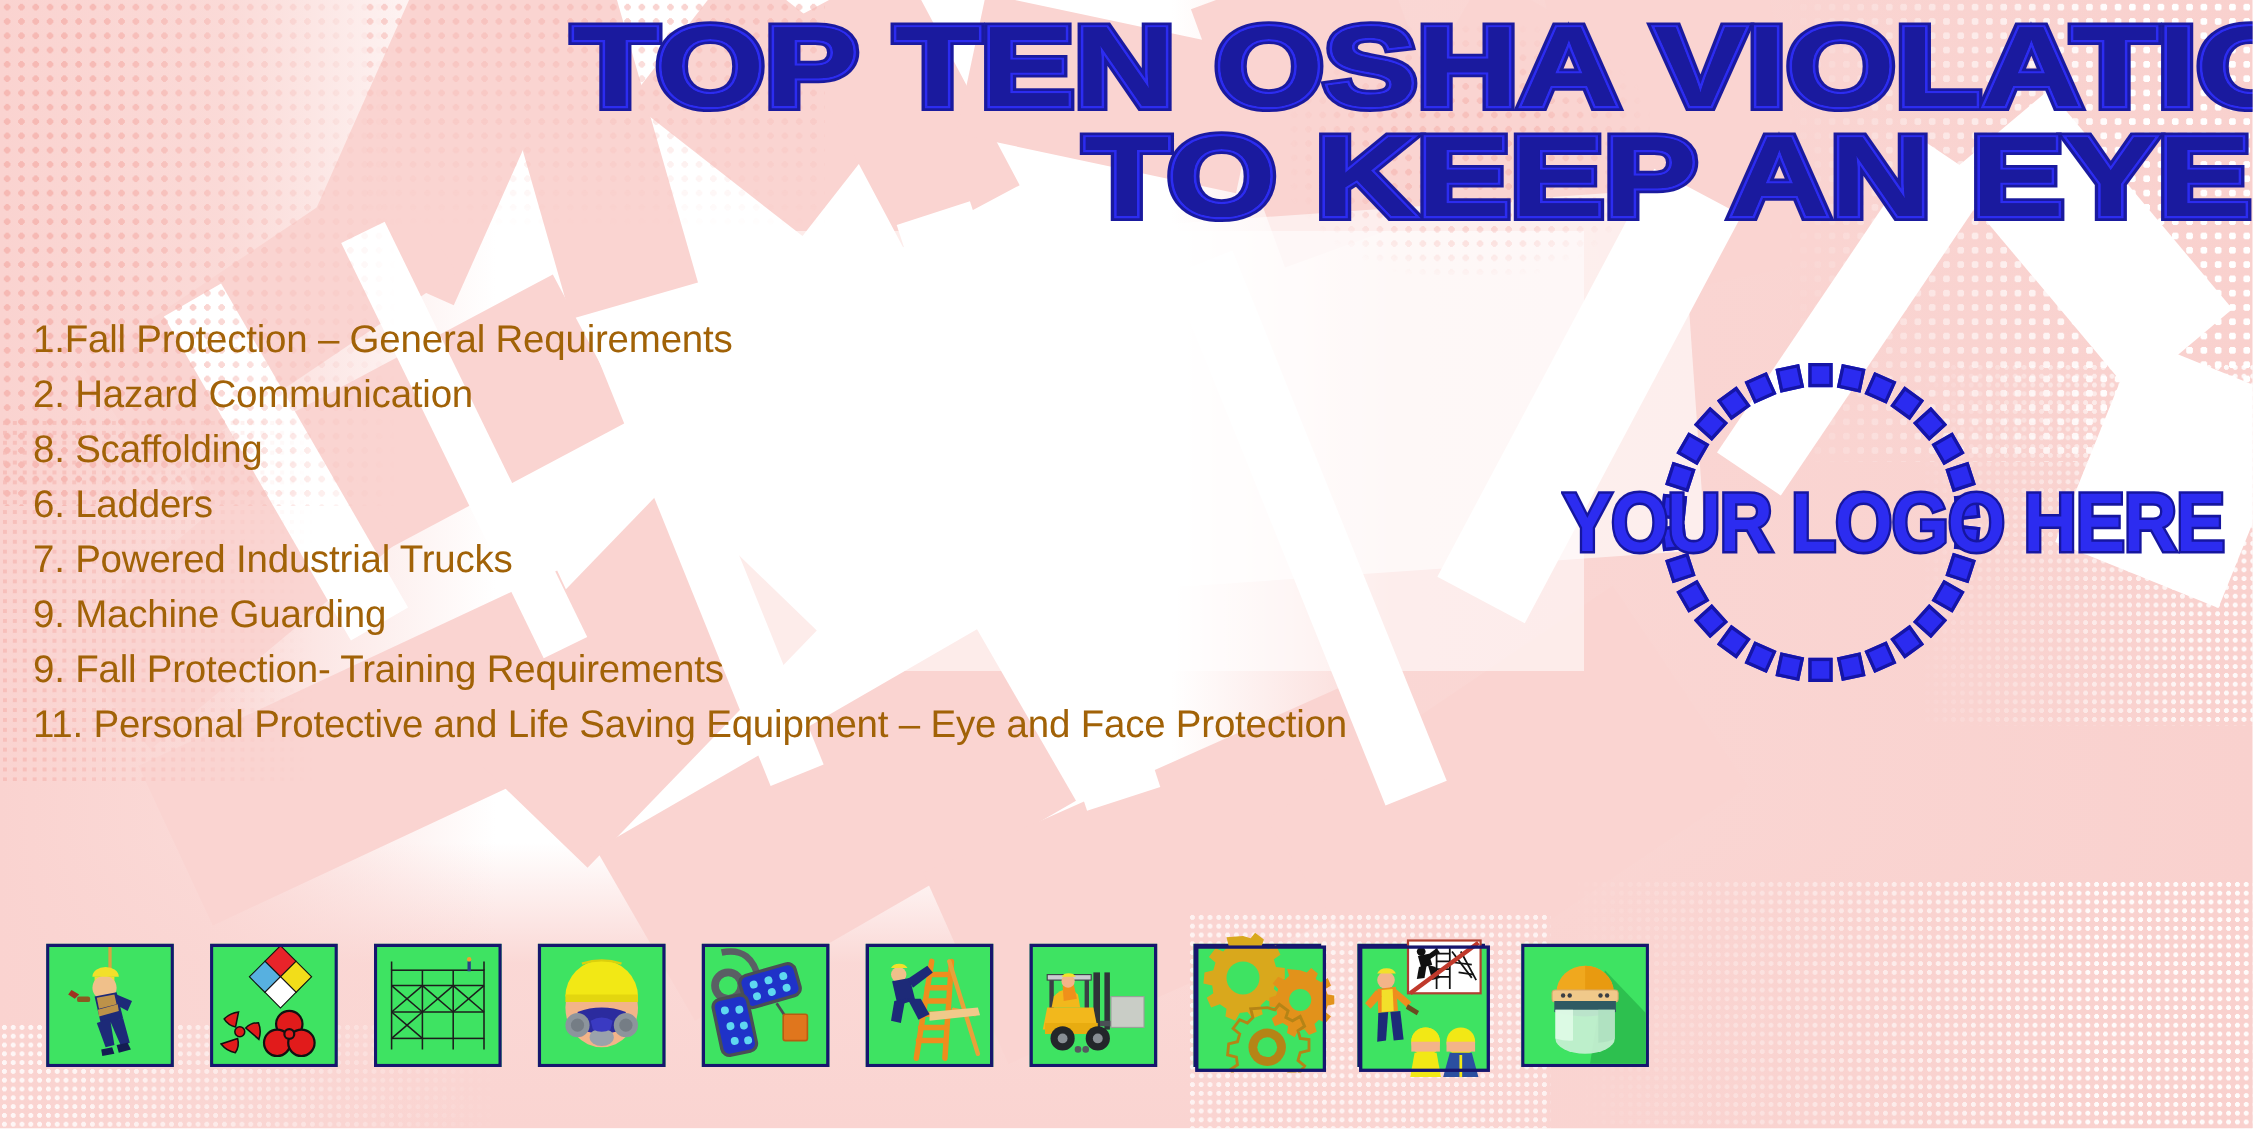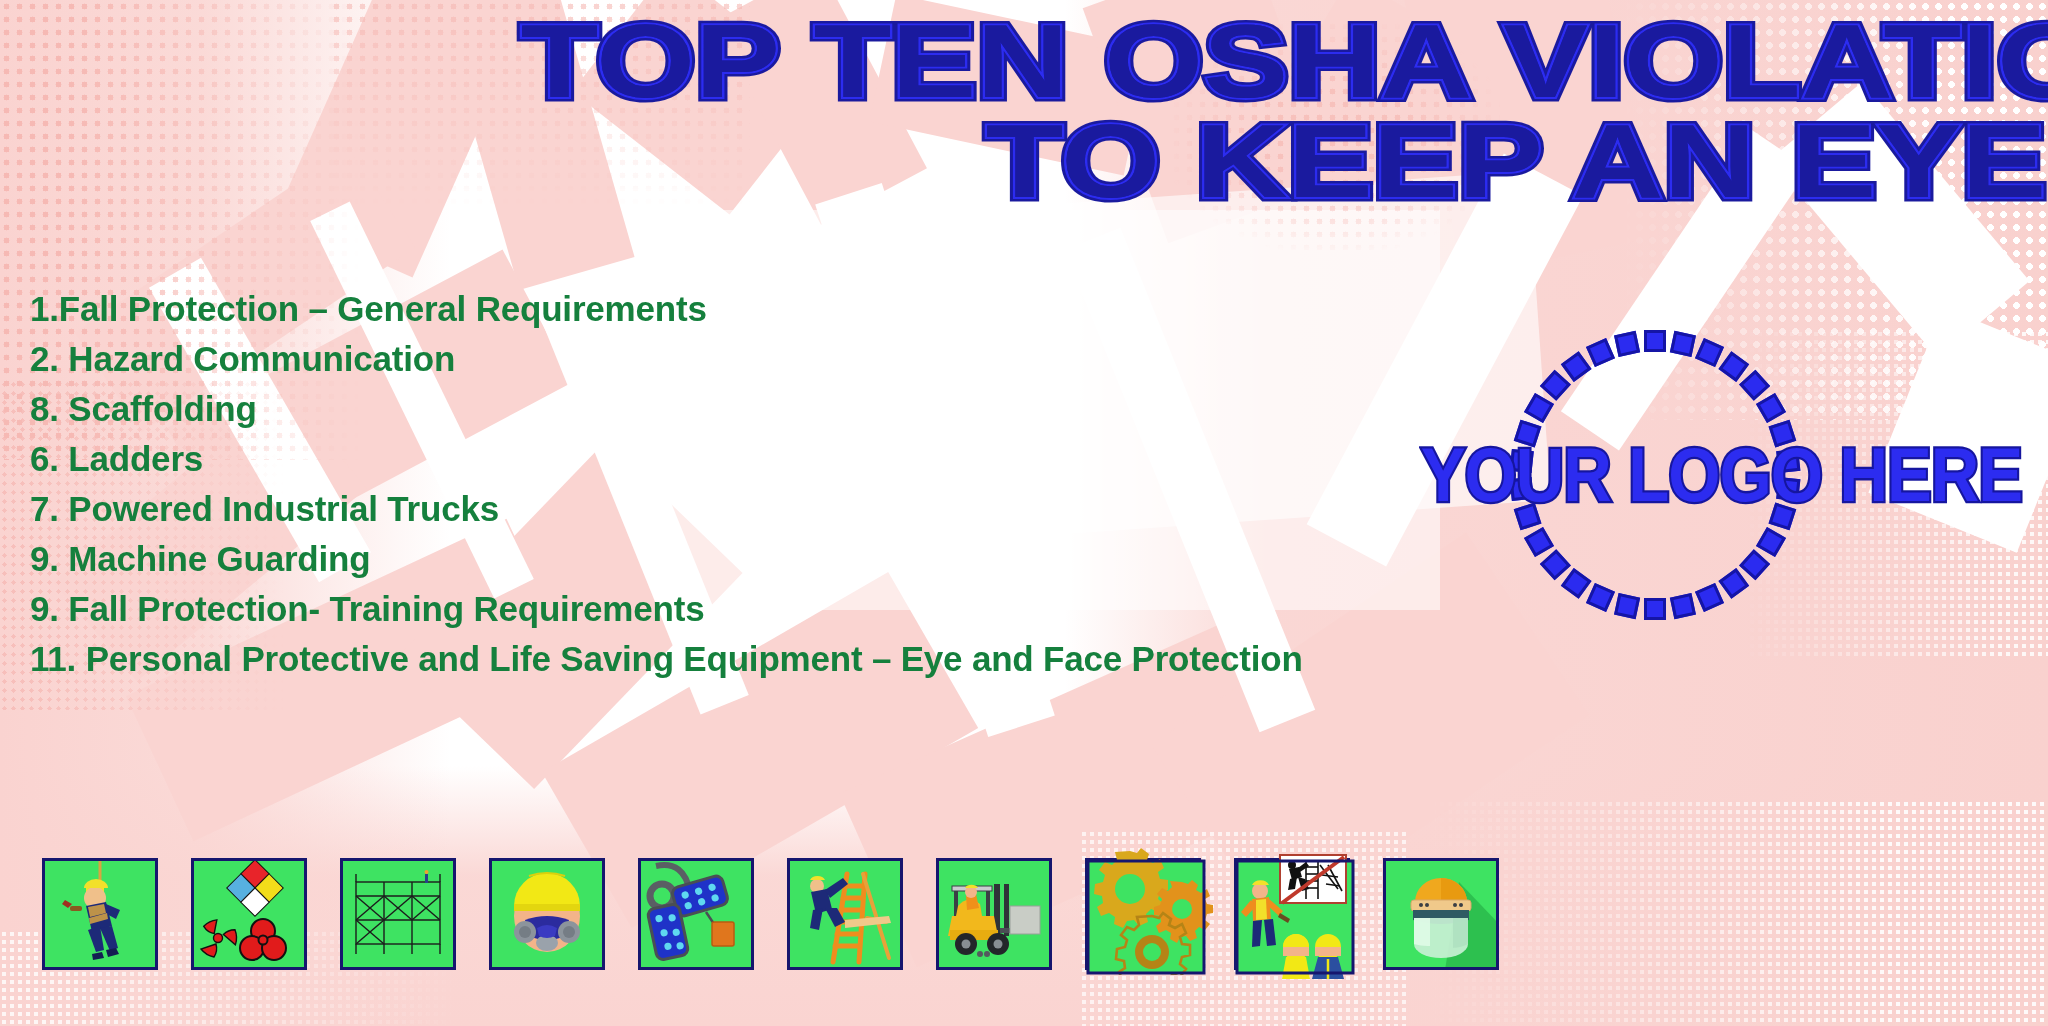--- a/index.html
+++ b/index.html
@@ -72,24 +72,24 @@
     position:relative;
   }
 
   
   .viol-list{
     position:absolute;left:30px;top:284px;z-index:30;
     margin:0;padding:0;list-style:none;
   }
   .viol-item{
     font-family:"Liberation Sans", sans-serif;
-    font-weight:bold;
+    font-weight:normal;
     font-size:35px;
     line-height:50px;
-    color:#15803d;
+    color:#a16207;
     white-space:nowrap;
     letter-spacing:-0.2px;
   }
 
   
   .logo-wrap{
     position:absolute;left:1510px;top:330px;width:290px;height:290px;z-index:30;
   }
   .logo-ring{position:absolute;inset:0;}
   .logo-dash{

